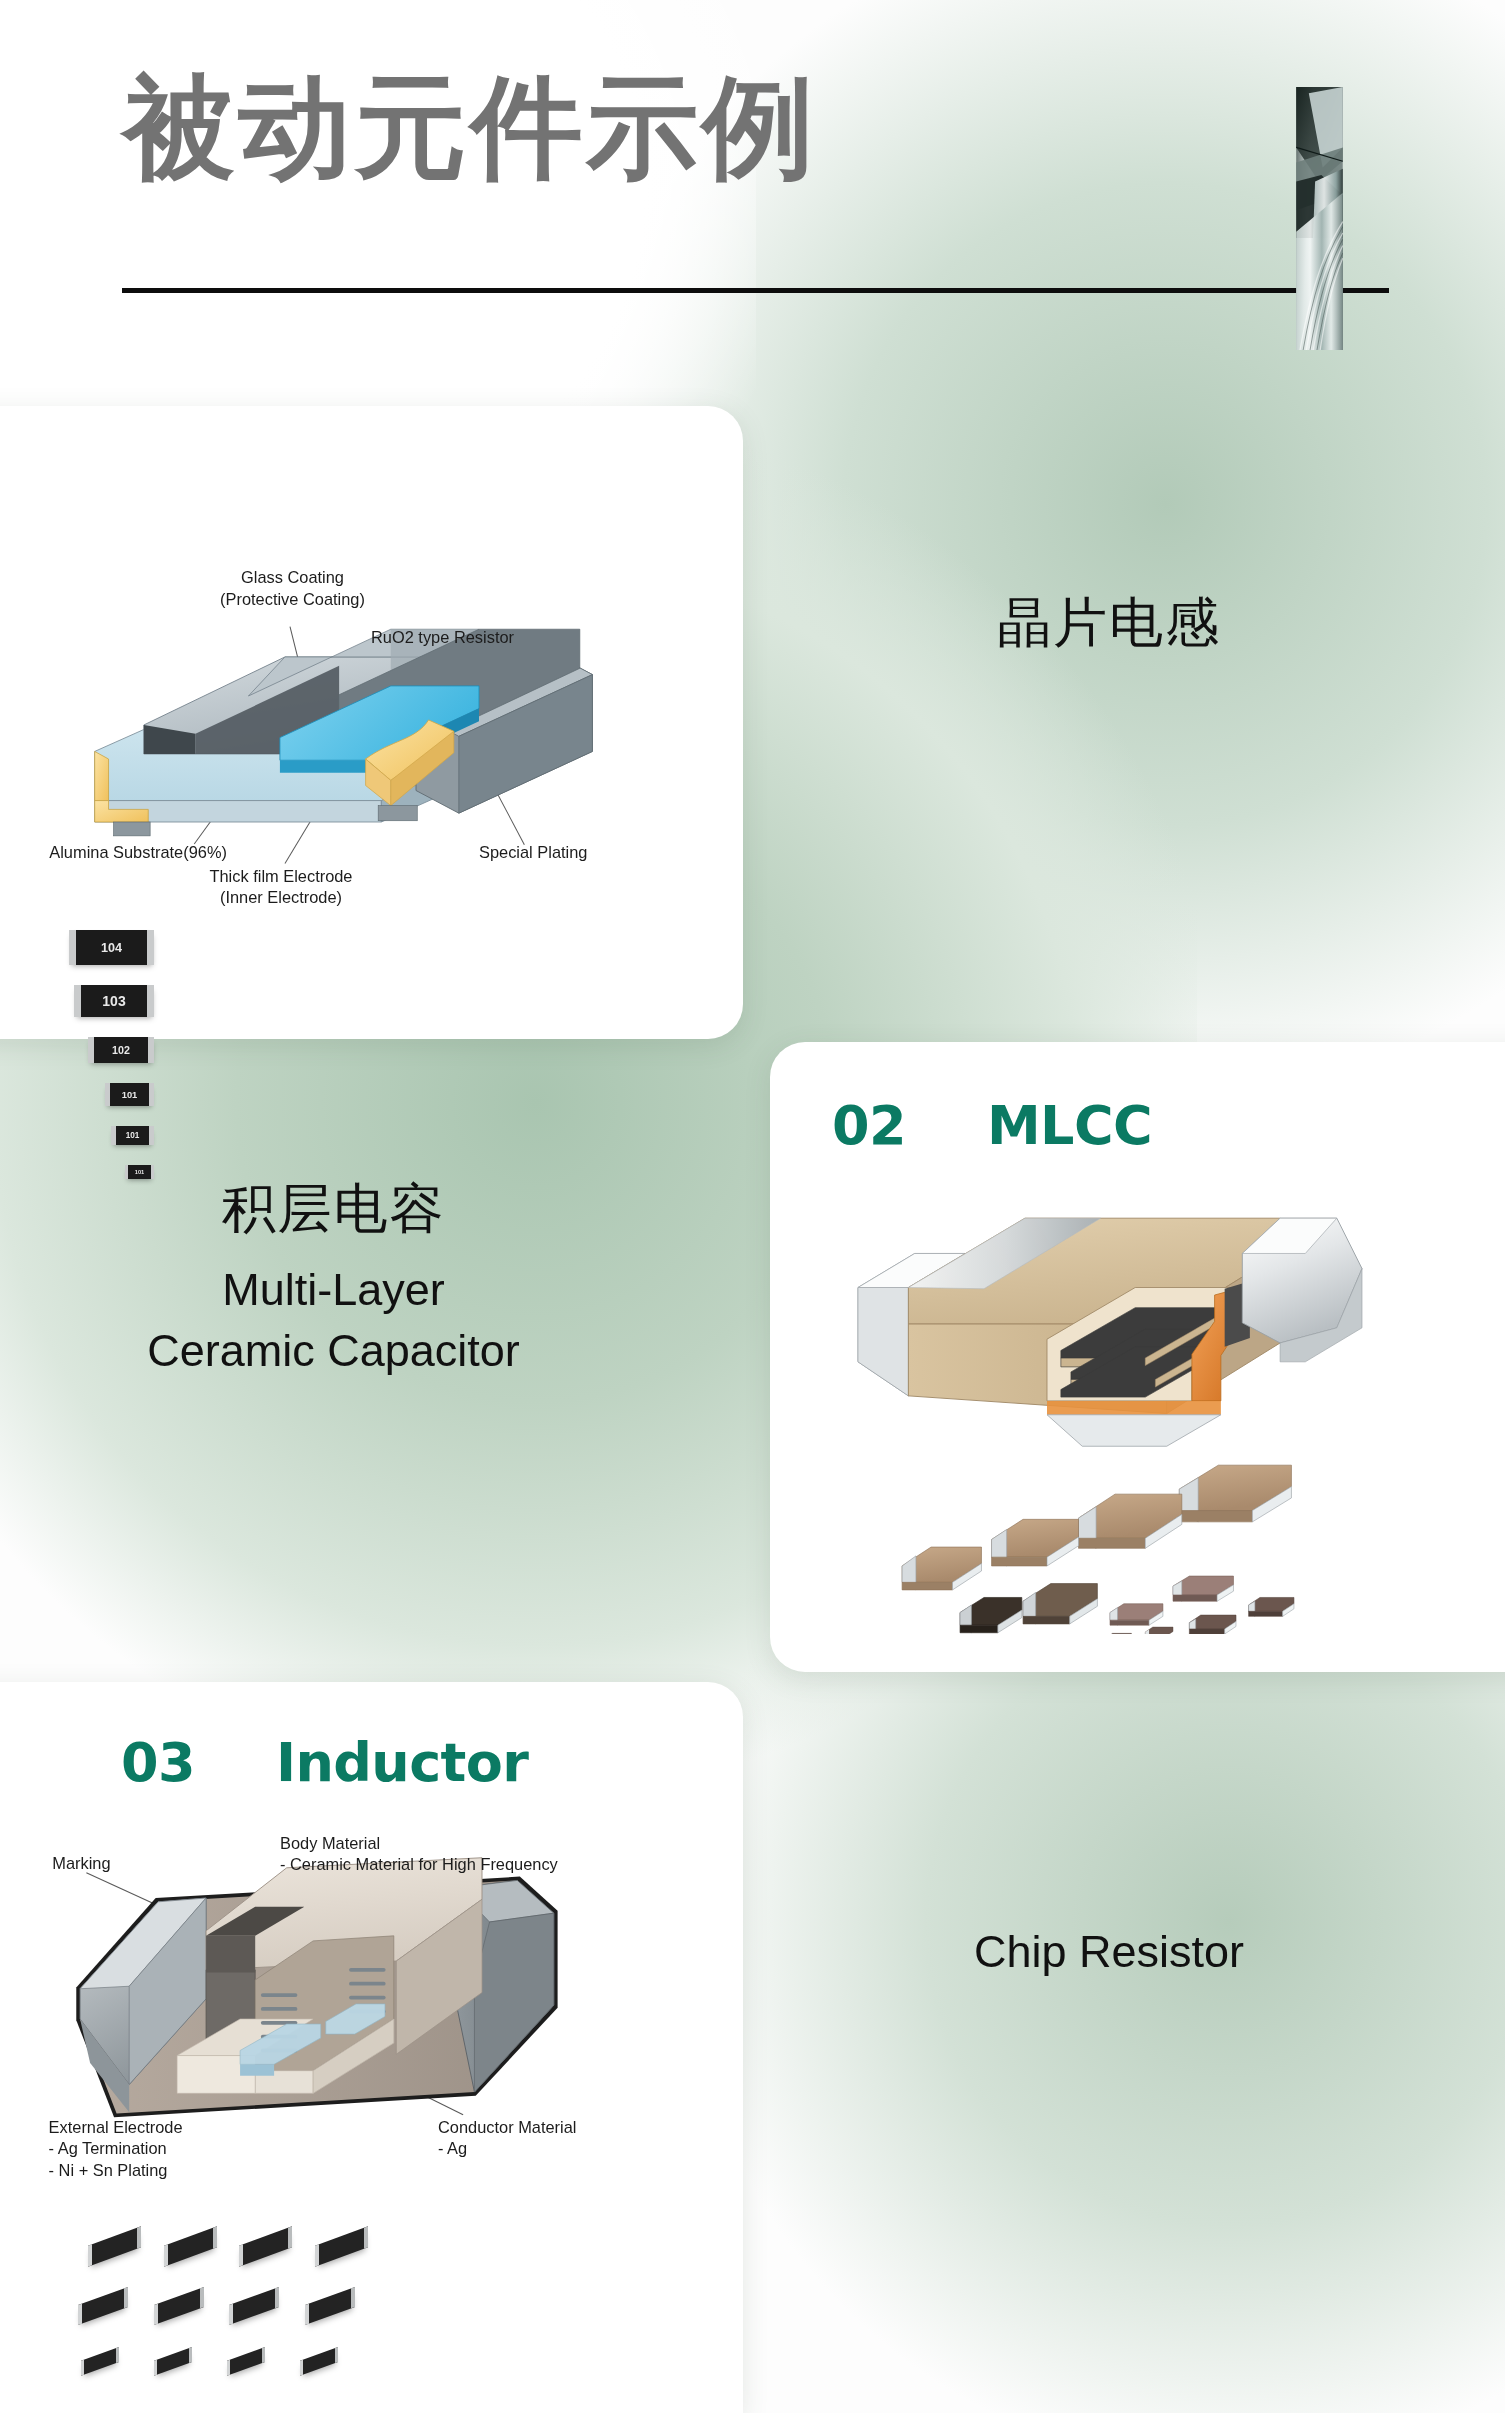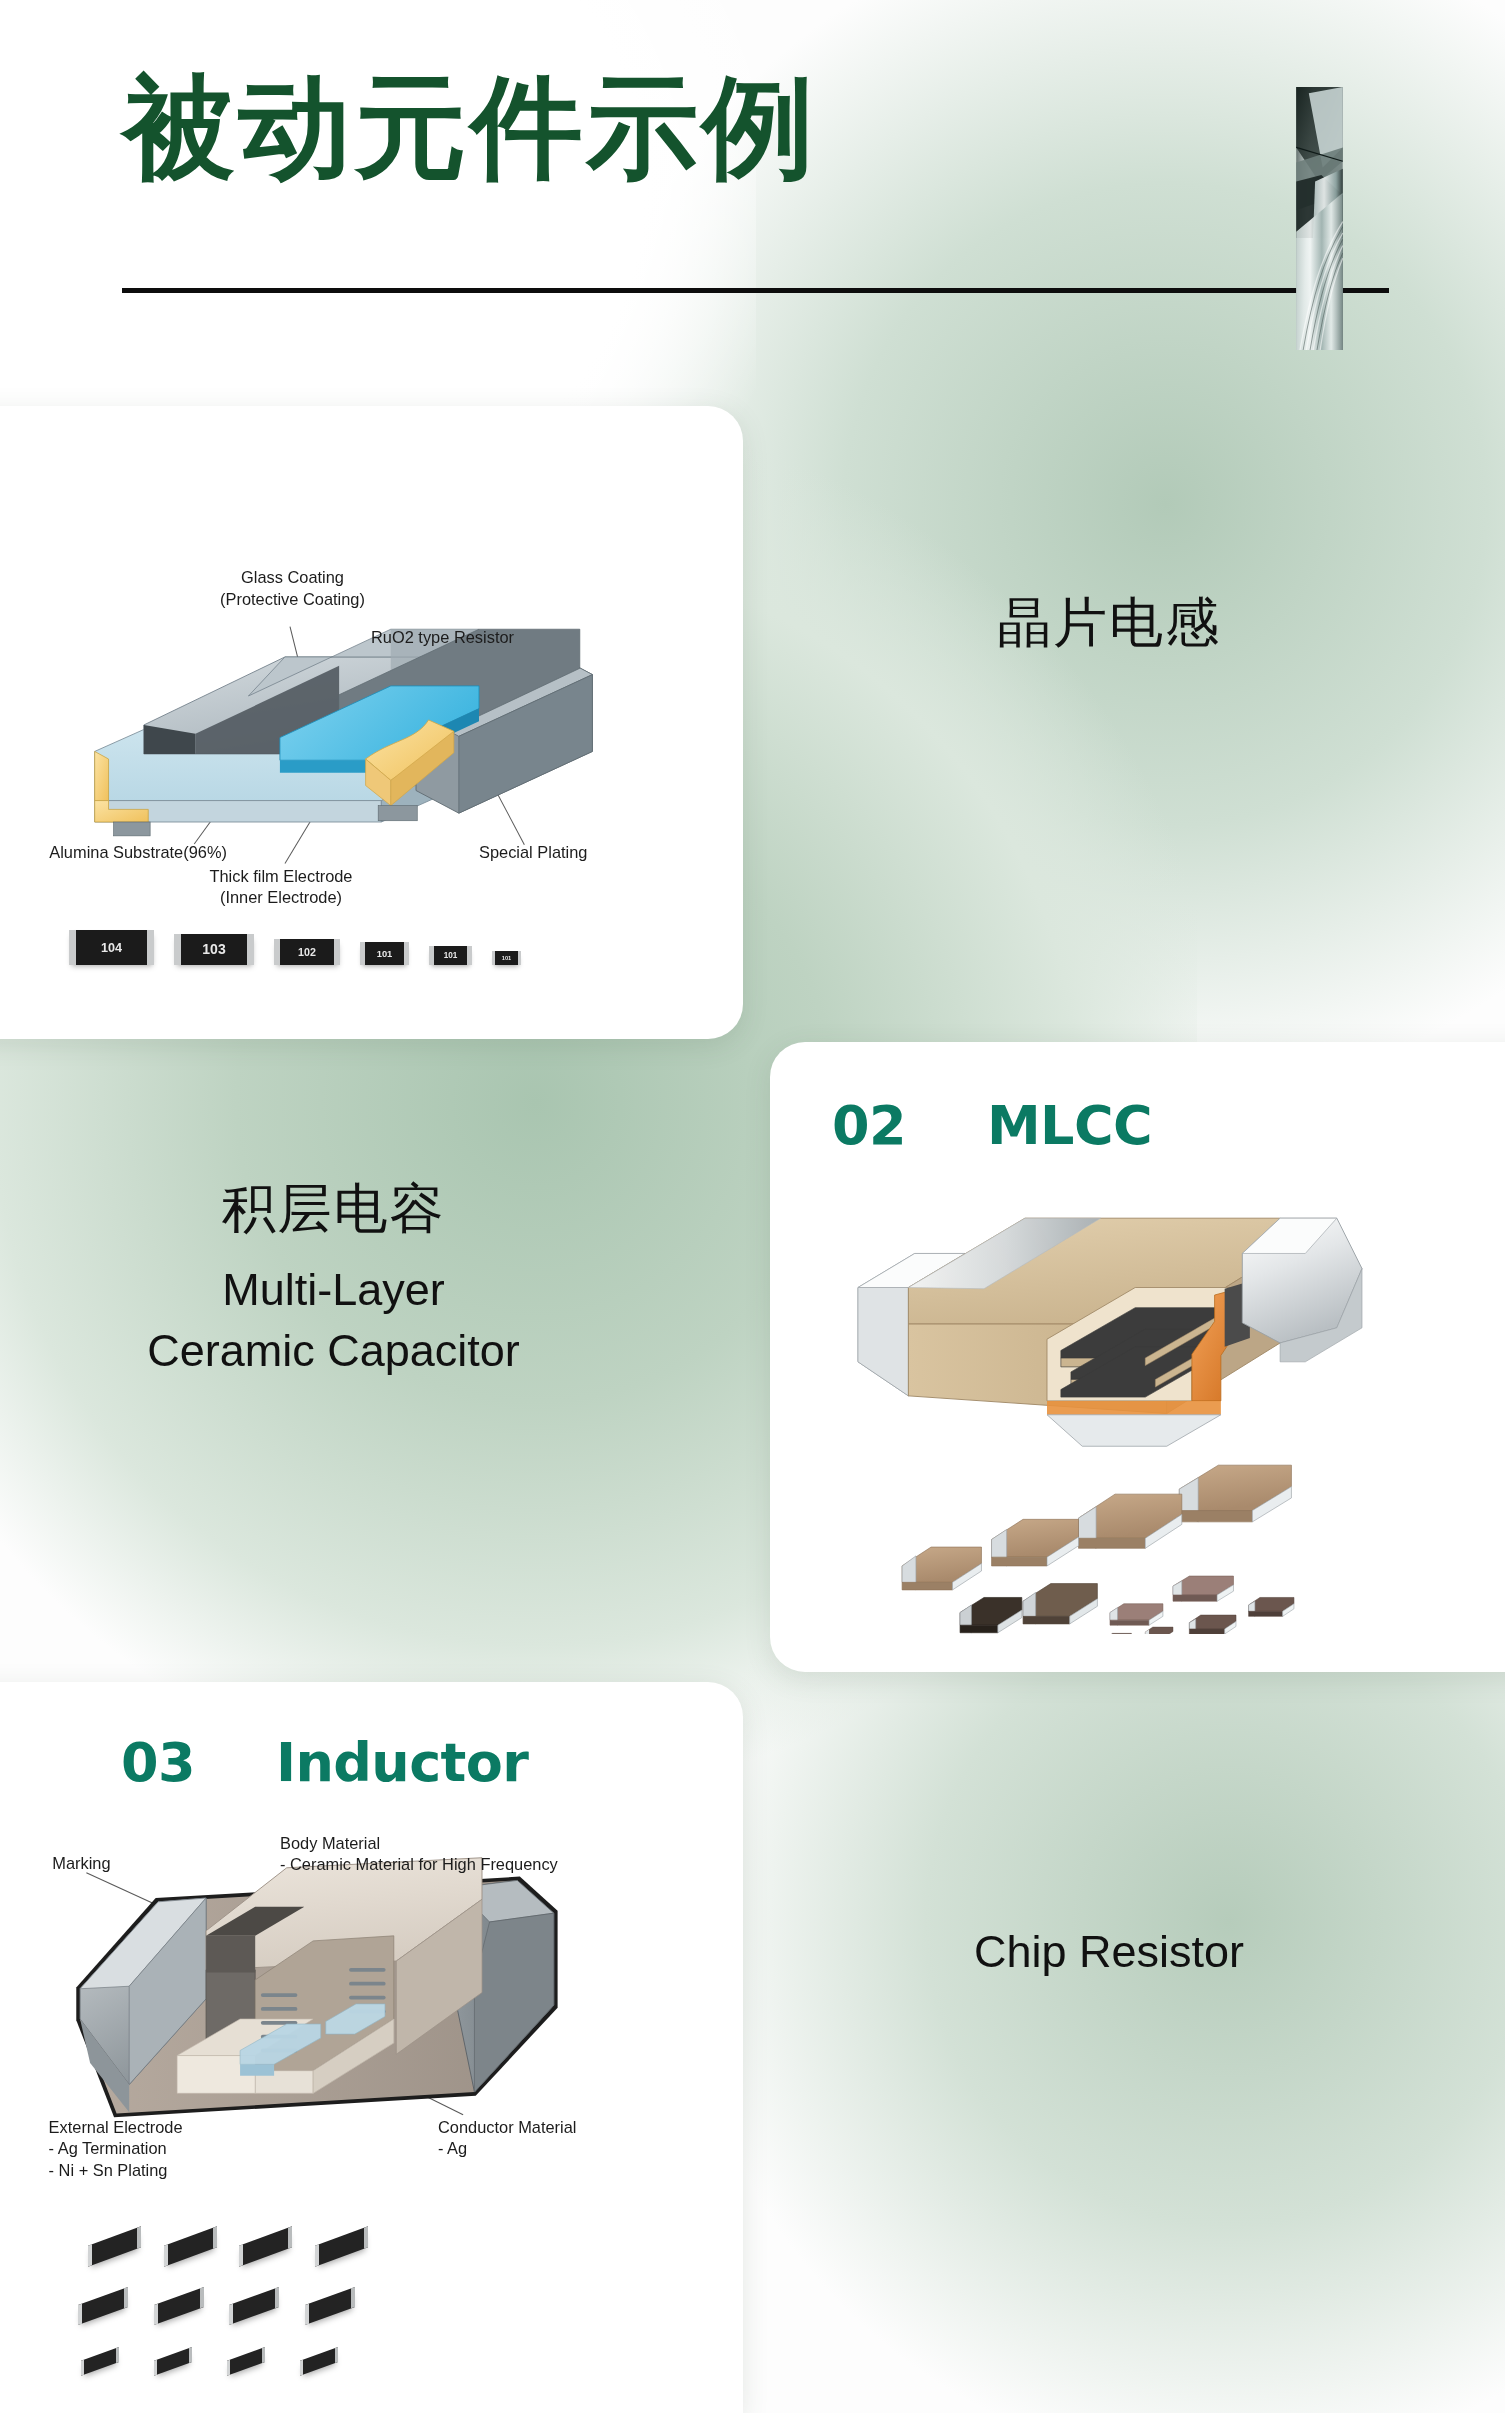--- a/index.html
+++ b/index.html
@@ -18,21 +18,21 @@
     background:radial-gradient(ellipse at 50% 50%, #b6ccbb 0%, #d3e1d6 40%, rgba(252,253,252,0) 72%);}
   #bg .washTopLeft{position:absolute;left:-252px;top:-252px;width:1008px;height:882px;
     background:radial-gradient(ellipse at 50% 50%, #ffffff 0%, #ffffff 55%, rgba(255,255,255,0) 78%);}
   #bg .washBotLeft{position:absolute;left:-315px;top:1826px;width:945px;height:819px;
     background:radial-gradient(ellipse at 50% 50%, #fcfdfc 0%, rgba(252,253,252,0) 72%);}
 
   
   .page-title{
     position:absolute;left:123px;top:69px;
     font-size:112px;font-weight:bold;letter-spacing:3.8px;
-    color:#14532d;line-height:1.05;white-space:nowrap;
+    color:#737373;line-height:1.05;white-space:nowrap;
     font-family:"DejaVu Sans","Liberation Sans",sans-serif;
   }
   .title-rule{position:absolute;left:122px;top:288px;width:1267px;height:5px;background:#0d0d0d;}
   .deco-strip{position:absolute;left:1296px;top:87px;width:47px;height:263px;overflow:hidden;}
   .deco-strip svg{display:block;}
 
   
   .card{position:absolute;background:#ffffff;box-shadow:0 6.3px 26.5px rgba(60,85,65,.13);}
   #card1{left:-38px;top:406px;width:781px;height:633px;border-radius:0 35px 35px 0;}
   #card2{left:770px;top:1042px;width:781px;height:630px;border-radius:35px 0 0 35px;}
@@ -212,21 +212,21 @@
     </div>
     <div class="dg-label" style="left:333px;top:76px;">RuO2 type Resistor</div>
     <div class="dg-label" style="left:11.3px;top:291px;">Alumina Substrate(96%)</div>
     <div class="dg-label c" style="left:155px;top:315px;width:176px;">
       <span>Thick film Electrode</span><br>
       <span>(Inner Electrode)</span>
     </div>
     <div class="dg-label" style="left:441px;top:291px;">Special Plating</div>
   </div>
 
-  <div class="chips" style="left:107px;top:524px;gap:20px;">
+  <div class="chips" style="left:107px;top:524px;gap:20px;flex-direction:column;">
     <div class="chip" style="width:71px;height:35px;border-left-width:7.6px;border-right-width:7.6px;">
         <i style="font-size:12.6px;">104</i>
       </div>
     <div class="chip" style="width:66px;height:31.5px;border-left-width:7px;border-right-width:7px;">
         <i style="font-size:14px;">103</i>
       </div>
     <div class="chip" style="width:54px;height:26.5px;border-left-width:6.3px;border-right-width:6.3px;">
         <i style="font-size:10.7px;">102</i>
       </div>
     <div class="chip" style="width:39px;height:23px;border-left-width:5.7px;border-right-width:5.7px;">

